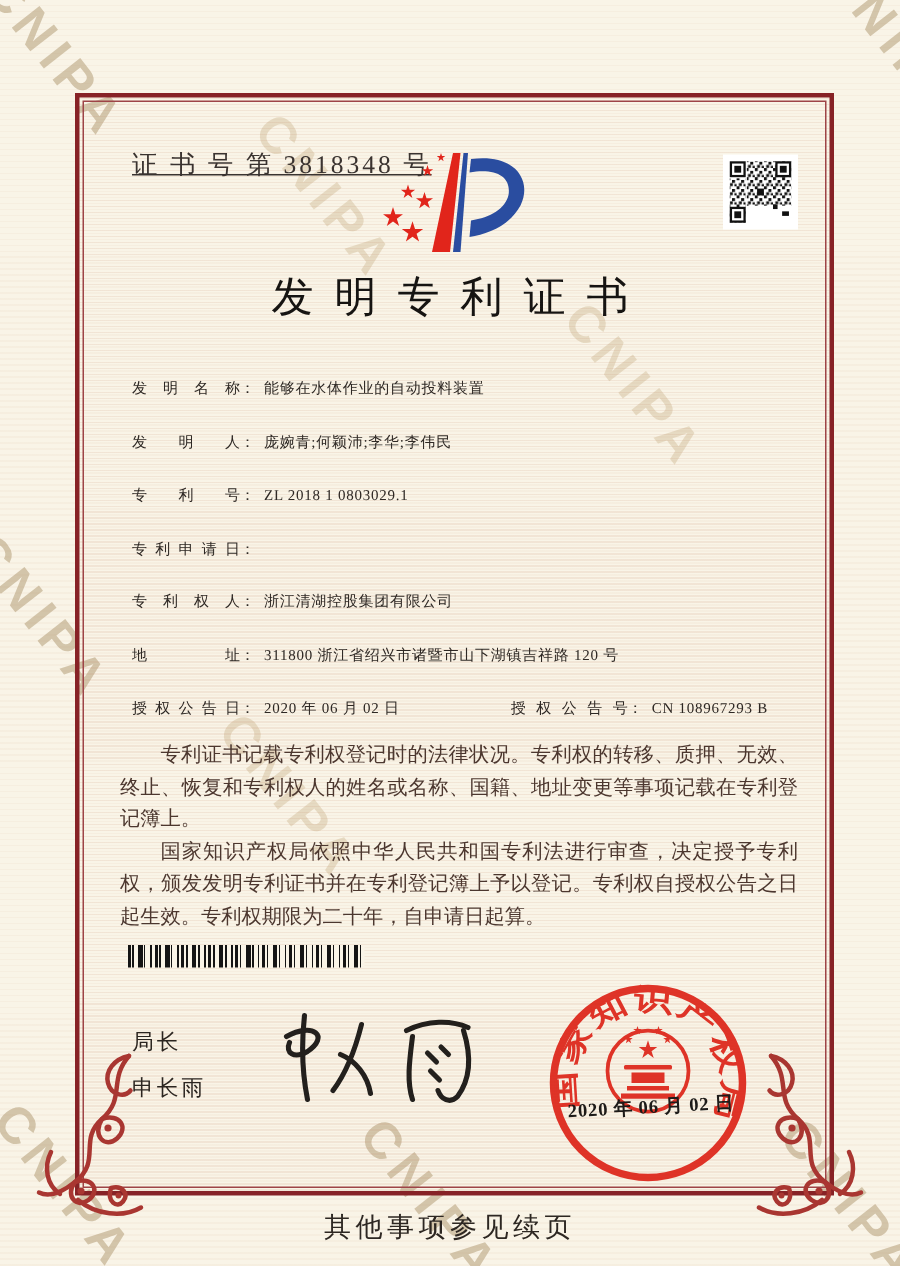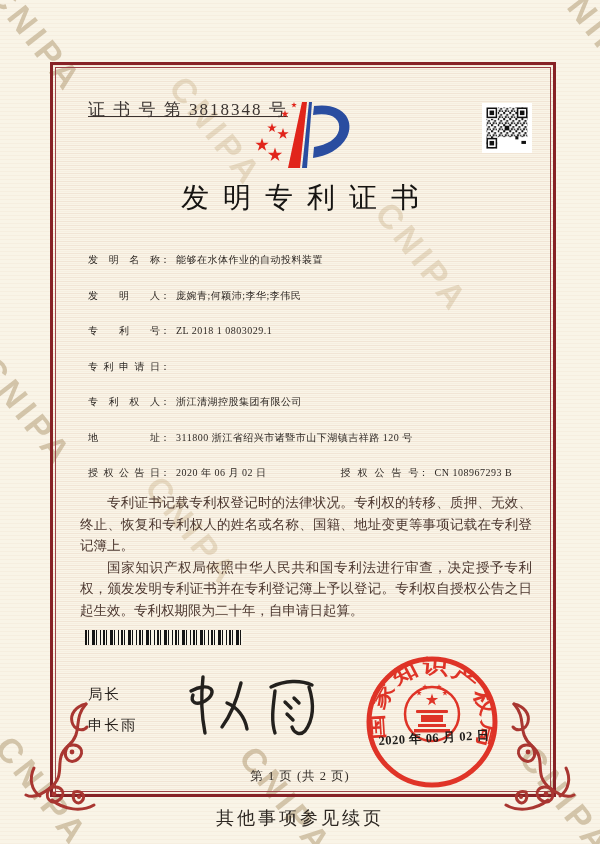--- a/index.html
+++ b/index.html
@@ -288,17 +288,16 @@
       <path d="M12,68 c-5,10 -3,22 6,28"></path>
       <path d="M52,92 c8,-2 12,4 8,9 c-4,5 -11,0 -8,-9"></path>
     </g>
     <g fill="#a93631">
       <circle cx="50" cy="52" r="2.4"></circle>
         <circle cx="32" cy="94" r="2.4"></circle>
         <circle cx="57" cy="97" r="2"></circle>
     </g>
   </svg>
 
-  <div class="page-info">第 1 页 (共 2 页)</div>
 
   <div class="footer-note">其他事项参见续页</div>
 
 </div>
 
 </body></html>

